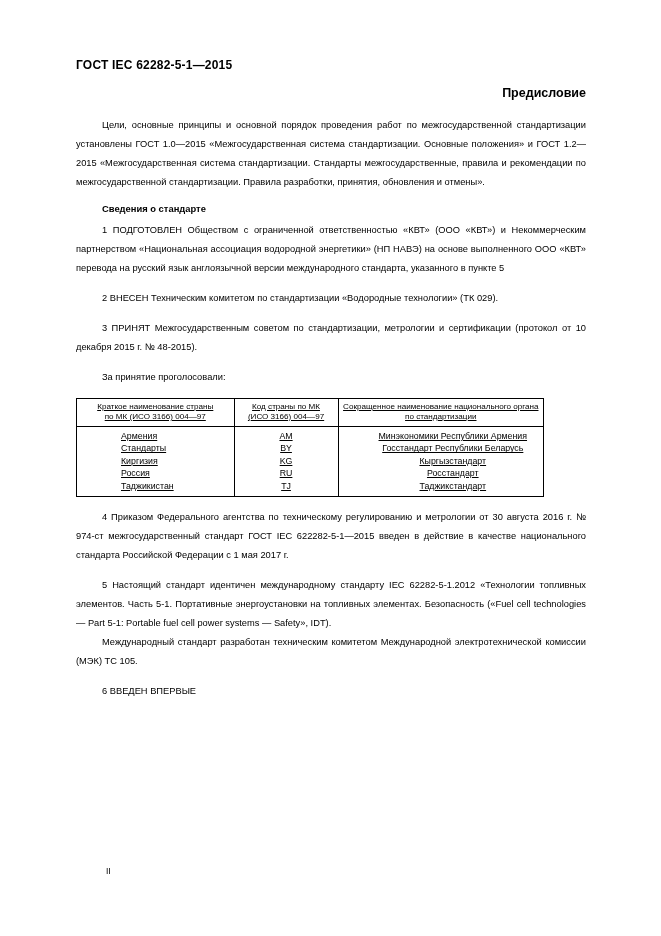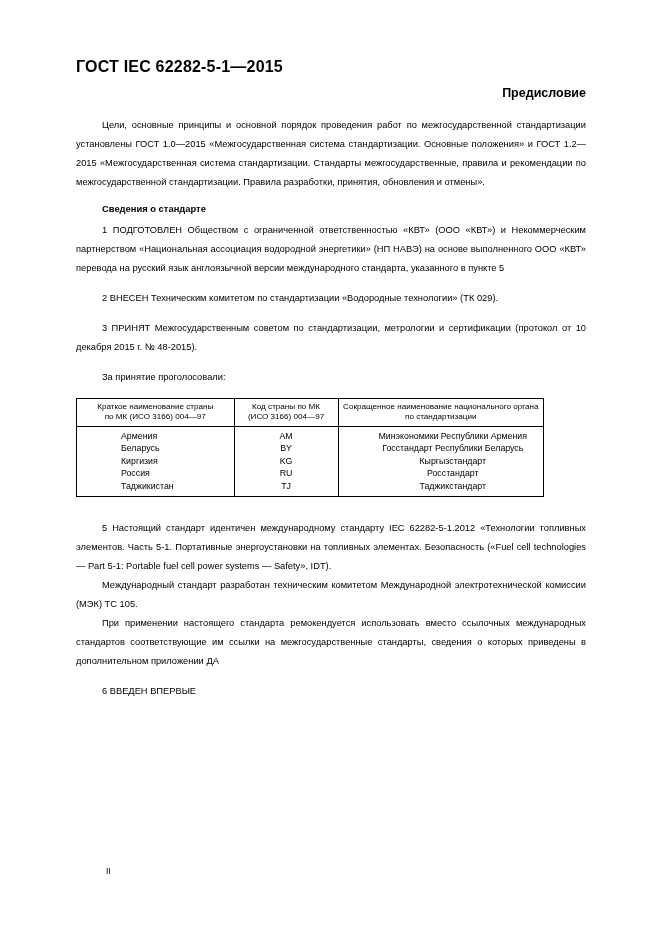--- a/index.html
+++ b/index.html
@@ -19,21 +19,21 @@
     position: relative;
     width: 661px;
     height: 936px;
     box-sizing: border-box;
     padding: 0;
   }
   .header {
     position: absolute;
     top: 58px;
     left: 76px;
-    font-size: 16px;
+    font-size: 12px;
     font-weight: bold;
     letter-spacing: 0.2px;
   }
   .content {
     position: absolute;
     top: 86px;
     left: 76px;
     width: 510px;
   }
   .doc-title {
@@ -58,20 +58,21 @@
     font-size: 9.4px;
     font-weight: bold;
     margin: 0;
     text-indent: 26px;
   }
   table.vote-table {
     border-collapse: collapse;
     width: 468px;
     margin: 0;
     font-size: 8.1px;
+    text-decoration: underline;
   }
   table.vote-table th,
   table.vote-table td {
     border: 1px solid #000000;
     padding: 0;
   }
   table.vote-table th {
     font-weight: normal;
     text-align: center;
     padding: 3px 4px 4px 4px;
@@ -148,21 +149,21 @@
             <div>Сокращенное наименование национального органа</div>
             <div>по стандартизации</div>
           </th>
         </tr>
       </thead>
       <tbody>
         <tr>
           <td class="col-name">
             <div class="cell-lines">
               <div>Армения</div>
-              <div>Беларусь</div>
+              <div>Стандарты</div>
               <div>Киргизия</div>
               <div>Россия</div>
               <div>Таджикистан</div>
             </div>
           </td>
           <td class="col-code">
             <div class="cell-lines">
               <div>AM</div>
               <div>BY</div>
               <div>KG</div>
@@ -177,25 +178,25 @@
               <div>Кыргызстандарт</div>
               <div>Росстандарт</div>
               <div>Таджикстандарт</div>
             </div>
           </td>
         </tr>
       </tbody>
     </table>
 
     <div class="gap-md"></div>
+    <p class="body-text indent">4  Приказом Федерального агентства по техническому регулированию и метрологии от 30 августа 2016 г. № 974-ст межгосударственный стандарт ГОСТ IEC 622282-5-1—2015 введен в действие в качестве национального стандарта Российской Федерации с 1 мая 2017 г.</p>
 
     <div class="gap-md"></div>
     <p class="body-text indent">5  Настоящий стандарт идентичен международному стандарту IEC 62282-5-1.2012 «Технологии топливных элементов. Часть 5-1. Портативные энергоустановки на топливных элементах. Безопасность («Fuel cell technologies — Part 5-1: Portable fuel cell power systems — Safety», IDT).</p>
     <p class="body-text indent">Международный стандарт разработан техническим комитетом Международной электротехнической комиссии (МЭК) ТС 105.</p>
-    <p class="body-text indent">При применении настоящего стандарта ремокендуется использовать вместо ссылочных международных стандартов соответствующие им ссылки на межгосударственные стандарты, сведения о которых приведены в дополнительном приложении ДА</p>
 
     <div class="gap-md"></div>
     <p class="body-text indent">6  ВВЕДЕН ВПЕРВЫЕ</p>
 
   </div>
 
   <div class="footer-page">II</div>
 
 </div>
 

